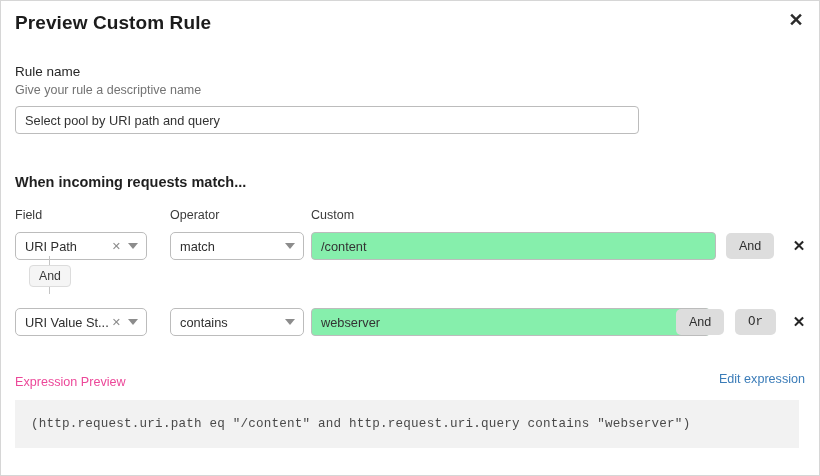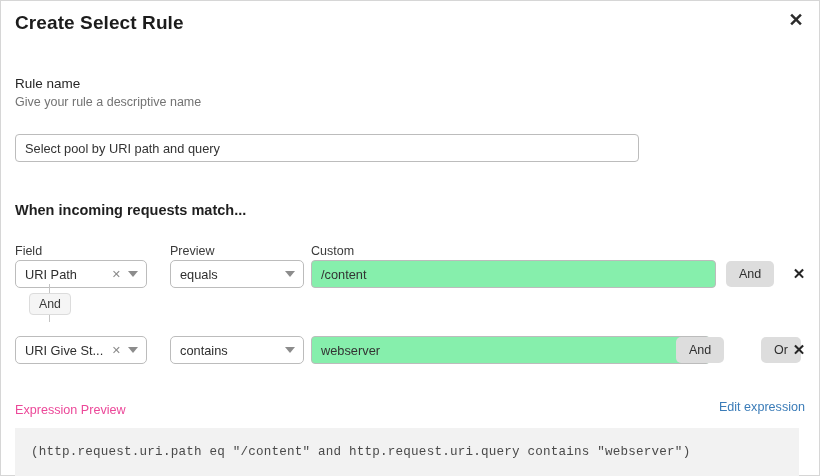--- a/index.html
+++ b/index.html
@@ -33,32 +33,32 @@
     font-size: 19px;
     font-weight: bold;
     color: #1c1c1c;
     margin: 0;
     padding-top: 11px;
     letter-spacing: 0.1px;
   }
   .label-strong {
     font-size: 13.5px;
     color: #262626;
-    margin-top: 42px;
+    margin-top: 30px;
   }
   .label-sub {
     font-size: 12.5px;
     color: #737373;
     margin-top: 4px;
   }
   .rule-input {
     display: block;
     width: 624px;
     height: 28px;
-    margin-top: 25px;
+    margin-top: 9px;
     padding: 0 9px;
     font-family: "Liberation Sans", sans-serif;
     font-size: 12.8px;
     color: #333333;
     background: #ffffff;
     border: 1px solid #bcbcbc;
     border-radius: 4px;
     outline: none;
   }
   .section-heading {
@@ -67,21 +67,21 @@
     color: #1f1f1f;
     margin-top: 40px;
   }
   .col-headers {
     position: relative;
     height: 17px;
     margin-top: 18px;
     font-size: 12.5px;
     color: #3a3a3a;
   }
-  .col-headers span { position: absolute; top: 0; margin-top: 8px; }
+  .col-headers span { position: absolute; top: 0; }
   .ch-field { left: 0; }
   .ch-operator { left: 155px; }
   .ch-value { left: 296px; }
 
   .cond-row {
     position: relative;
     height: 28px;
     margin-top: 7px;
   }
   .cond-row.row2 { margin-top: 18px; }
@@ -144,21 +144,21 @@
     border: none;
     border-radius: 5px;
     font-family: "Liberation Sans", sans-serif;
     font-size: 12.5px;
     color: #2f2f2f;
     cursor: pointer;
     padding: 0 13px;
   }
   .r1-and { left: 711px; }
   .r2-and { left: 661px; }
-  .r2-or  { left: 746px; }
+  .r2-or  { left: 720px; font-family: Liberation Mono, monospace; }
 
   .del-x {
     position: absolute;
     top: 4px;
     width: 18px; height: 18px;
     display: flex; align-items: center; justify-content: center;
     font-size: 15px; font-weight: bold;
     color: #262626; cursor: pointer;
     line-height: 1;
   }
@@ -222,58 +222,58 @@
     letter-spacing: 0.2px;
   }
 </style>
 </head>
 <body>
 
 <div class="dialog">
 
   <div class="close-btn">✕</div>
 
-  <h1 class="title">Create Select Rule</h1>
+  <h1 class="title">Preview Custom Rule</h1>
 
   <div class="label-strong">Rule name</div>
   <div class="label-sub">Give your rule a descriptive name</div>
 
   <input class="rule-input" type="text" value="Select pool by URI path and query" style="">
 
   <div class="section-heading">When incoming requests match...</div>
 
   <div class="col-headers">
     <span class="ch-field">Field</span>
-    <span class="ch-operator">Preview</span>
+    <span class="ch-operator">Operator</span>
     <span class="ch-value">Custom</span>
   </div>
 
   <div class="cond-row">
     <div class="select-box sel-field">
       <span class="sel-text">URI Path</span>
       <span class="clear-x">✕</span>
       <span class="caret"></span>
     </div>
     <div class="select-box sel-op">
-      <span class="sel-text">equals</span>
+      <span class="sel-text">match</span>
       <span class="caret"></span>
     </div>
     <input class="val-input val-1" type="text" value="/content" style="">
     <button class="logic-btn r1-and">And</button>
     <div class="del-x r1-del">✕</div>
   </div>
 
   <div class="connector">
     <div class="conn-line"></div>
     <div class="conn-badge">And</div>
   </div>
 
   <div class="cond-row row2">
     <div class="select-box sel-field">
-      <span class="sel-text">URI Give St...</span>
+      <span class="sel-text">URI Value St...</span>
       <span class="clear-x">✕</span>
       <span class="caret"></span>
     </div>
     <div class="select-box sel-op">
       <span class="sel-text">contains</span>
       <span class="caret"></span>
     </div>
     <input class="val-input val-2" type="text" value="webserver" style="">
     <button class="logic-btn r2-and">And</button>
     <button class="logic-btn r2-or">Or</button>

